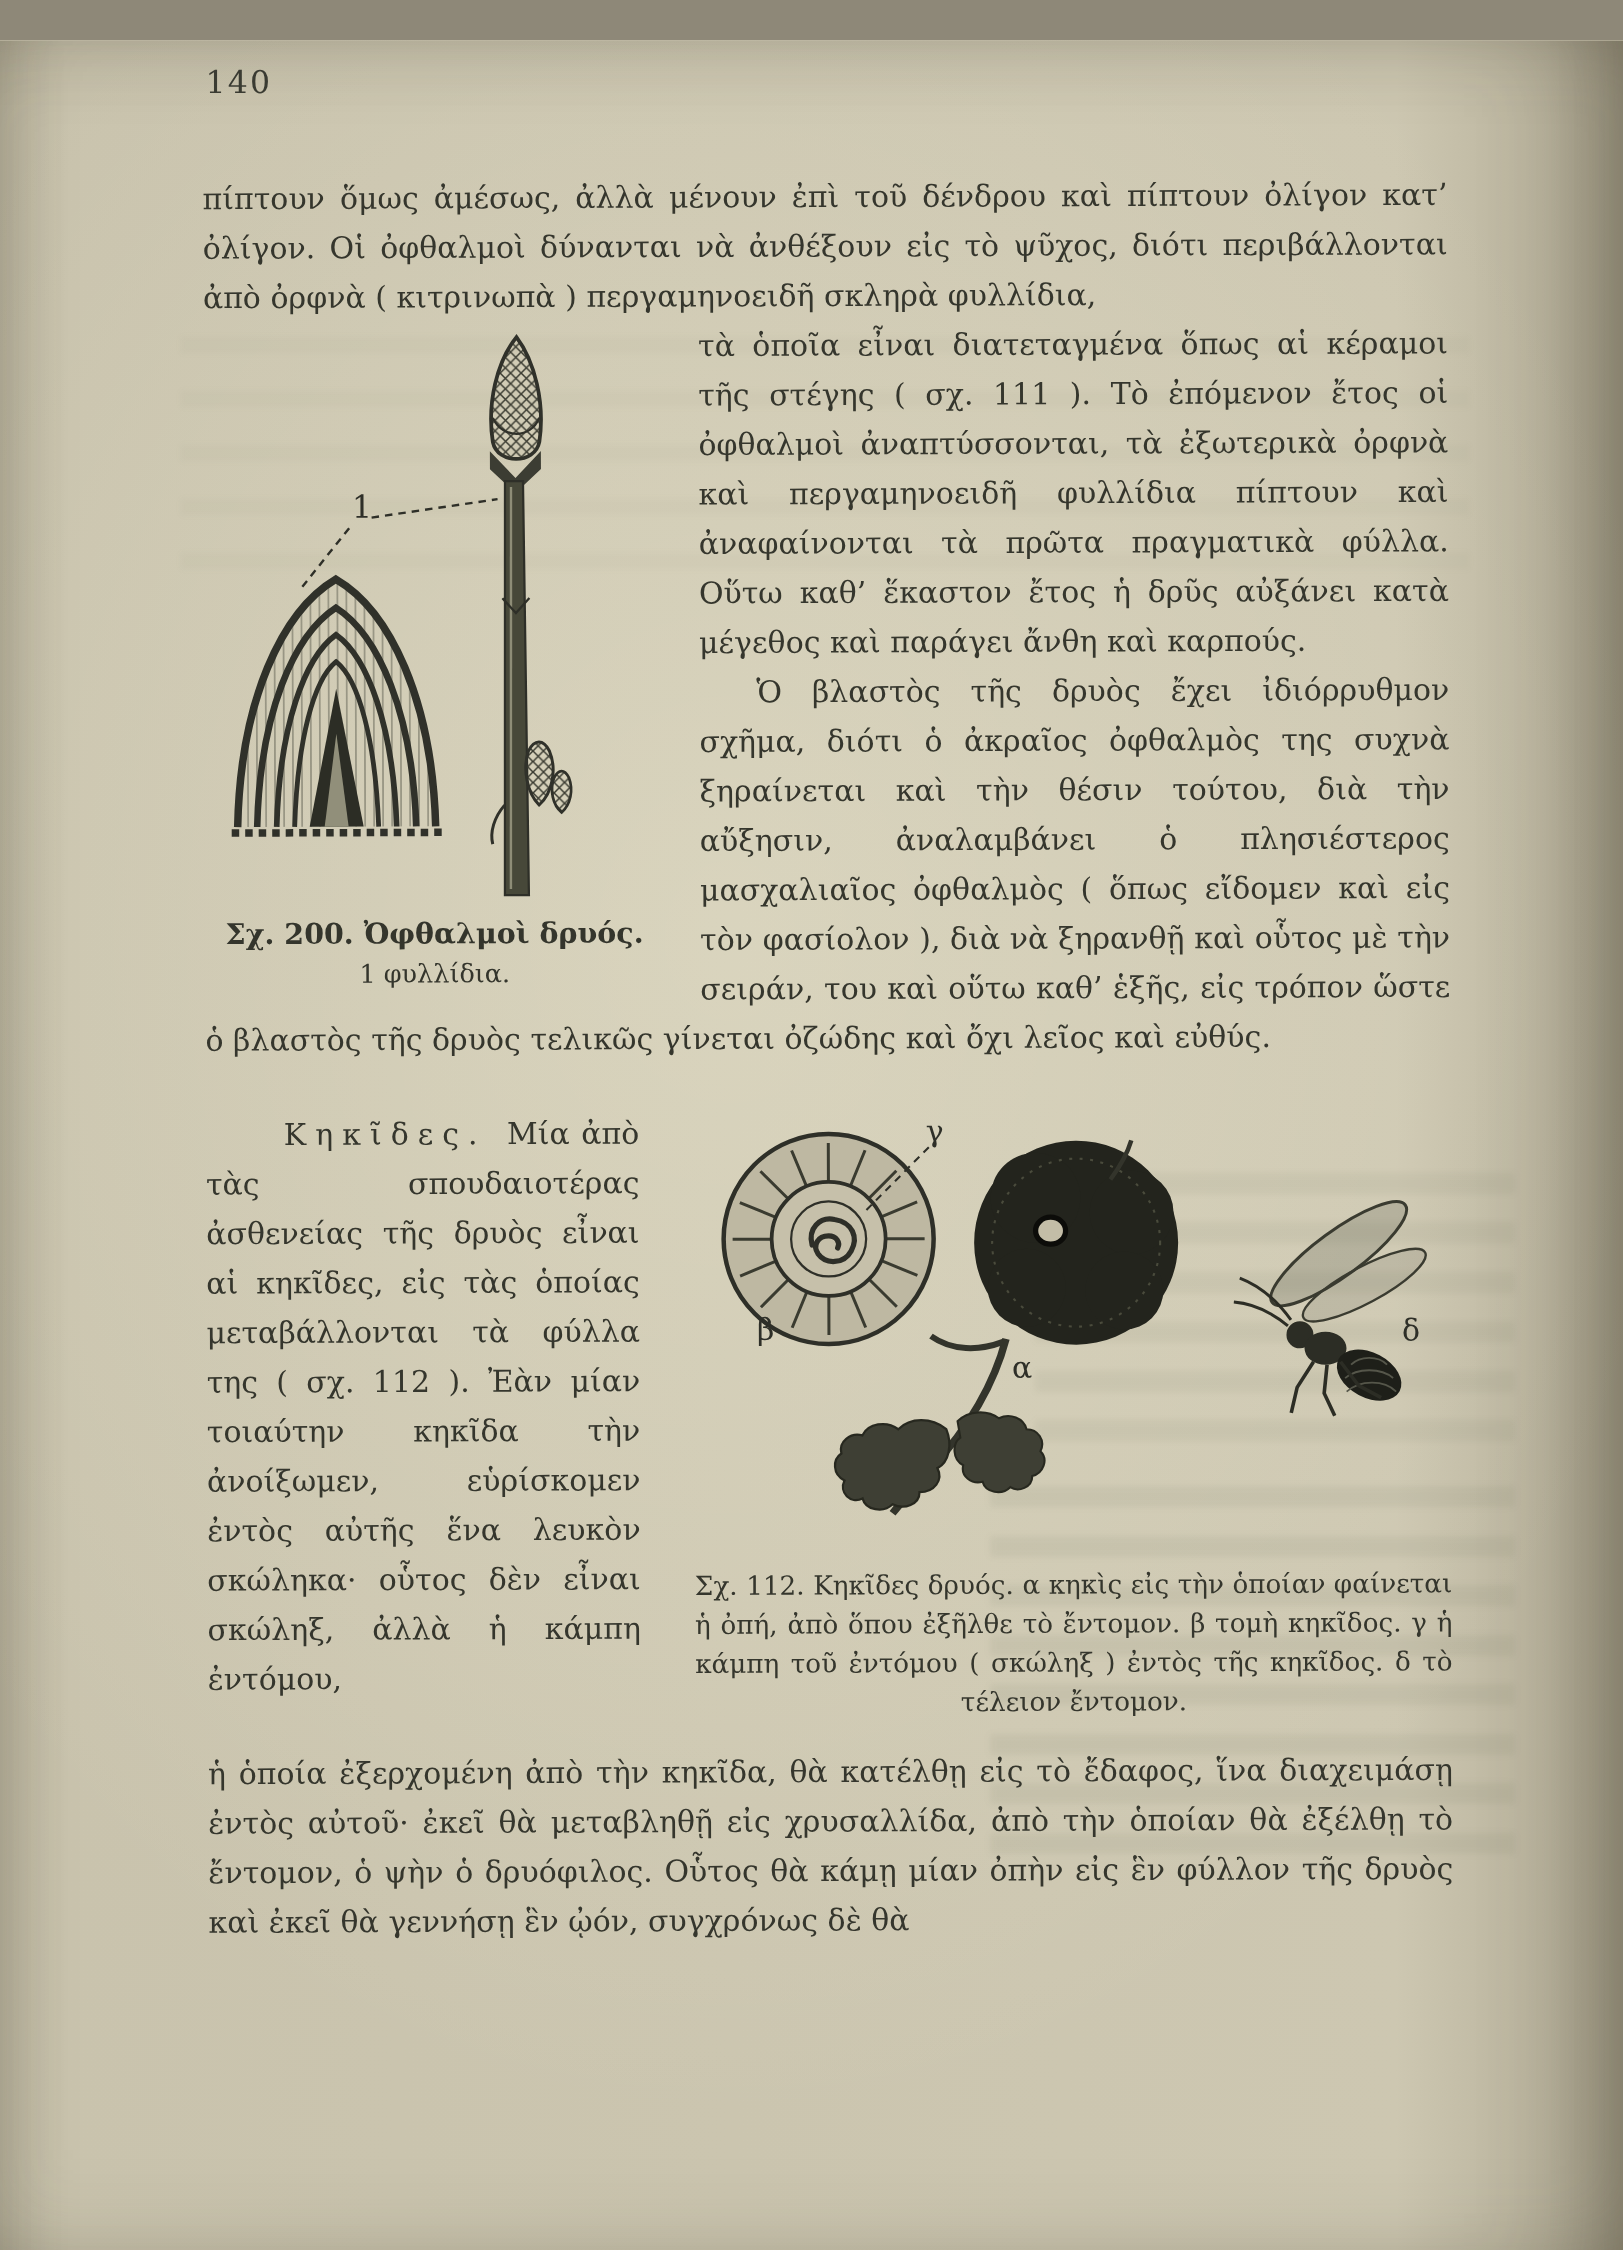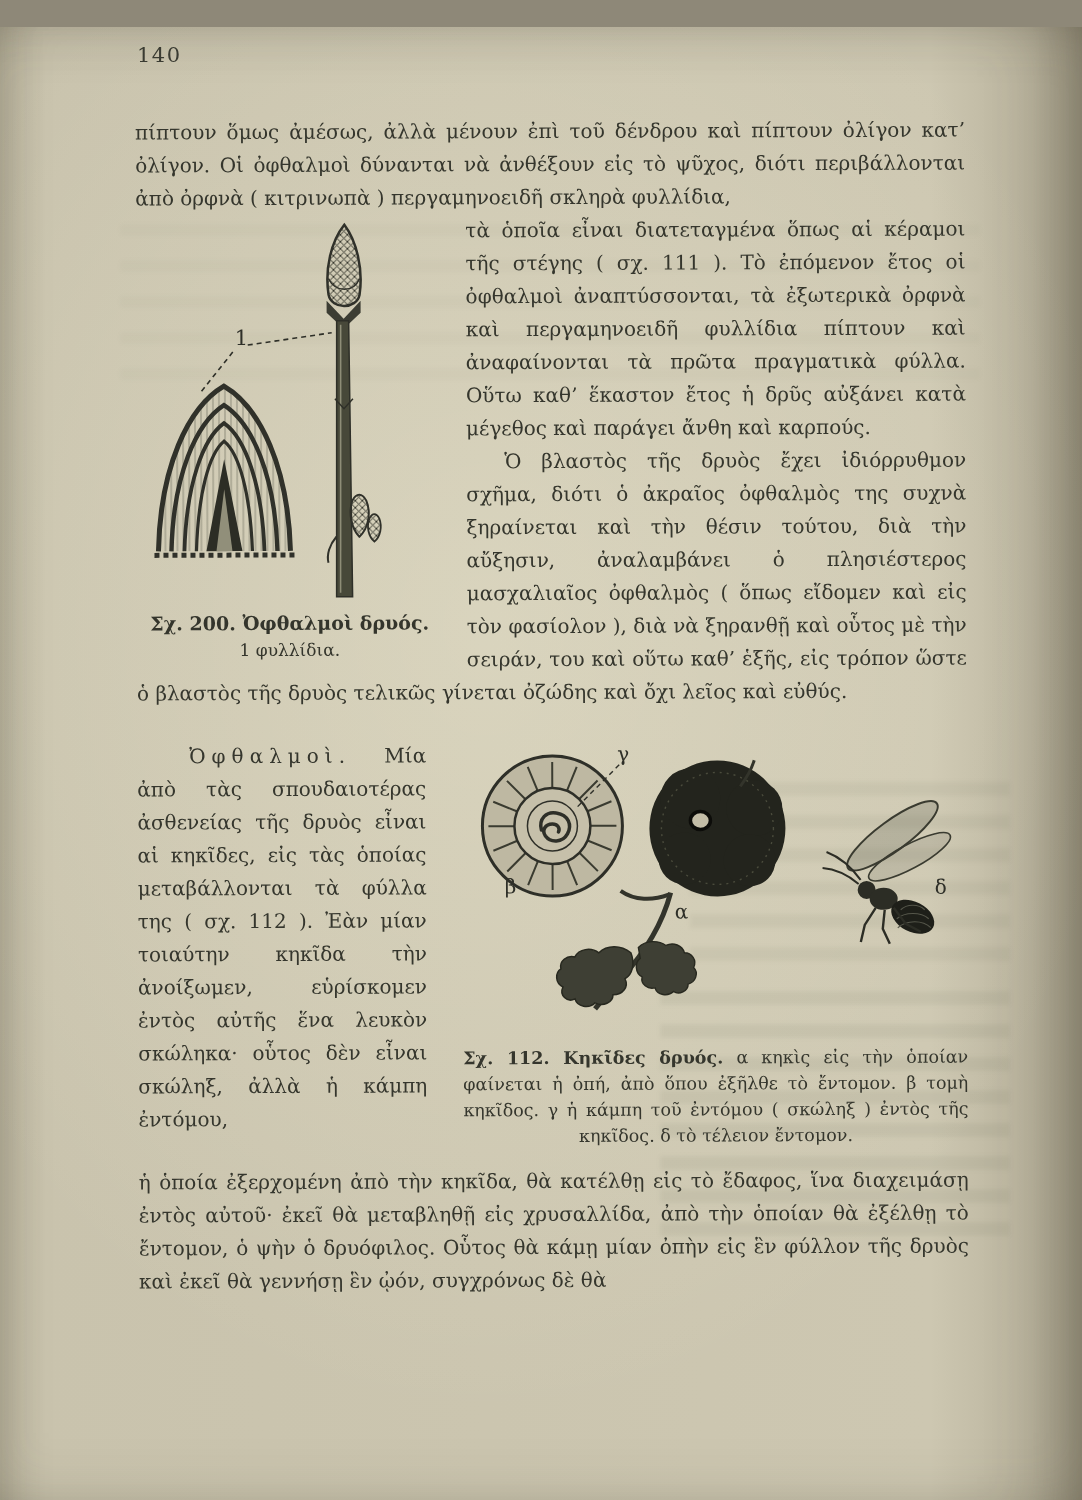--- a/index.html
+++ b/index.html
@@ -38,21 +38,21 @@
   .final{clear:both;margin-top:14px}
 
   figure{margin:0}
   .fig111{float:left;width:302px;margin:6px 26px 2px 2px}
   .fig112{float:right;width:505px;margin:2px 0 2px 36px}
   .fig-caption111{margin-top:6px;text-align:center;font-size:19px;line-height:25px;color:#34352c}
   .fig-caption111 .lead{font-weight:700}
   .cap-sub{display:block;font-size:17px;margin-top:2px}
   .fig-caption112{margin-top:10px;font-size:17.5px;line-height:26px;color:#35362d;
                   text-align:justify;text-align-last:center}
-  .fig-caption112 .lead{font-weight:700}
+  .fig-caption112 .lead{font-weight:400}
 
   .spaced{letter-spacing:6px;margin-right:6px}
 </style>
 </head>
 <body>
 
 <div class="page">
 
   <div class="ghost g3"></div>
   <div class="ghost g1"></div>
@@ -156,19 +156,19 @@
             <text x="155" y="20">γ</text>
             <path d="M157,24 L115,66" stroke="#2e2f28" stroke-width="1.4" stroke-dasharray="5 4" fill="none"></path>
             <text x="472" y="154">δ</text>
           </g>
         </svg>
         <figcaption class="fig-caption112">
           <span class="lead">Σχ. 112. Κηκῖδες δρυός.</span><span> α κηκὶς εἰς τὴν ὁποίαν φαίνεται ἡ ὀπή, ἀπὸ ὅπου ἐξῆλθε τὸ ἔντομον. β τομὴ κηκῖδος. γ ἡ κάμπη τοῦ ἐντόμου ( σκώληξ ) ἐντὸς τῆς κηκῖδος. δ τὸ τέλειον ἔντομον.</span>
         </figcaption>
       </figure>
 
-      <p class="body-text" style="text-indent:52px"><span class="spaced">Ὀφθαλμοὶ.</span><span> Μία ἀπὸ τὰς σπουδαιοτέρας ἀσθενείας τῆς δρυὸς εἶναι αἱ κηκῖδες, εἰς τὰς ὁποίας μεταβάλλονται τὰ φύλλα της ( σχ. 112 ). Ἐὰν μίαν τοιαύτην κηκῖδα τὴν ἀνοίξωμεν, εὑρίσκομεν ἐντὸς αὐτῆς ἕνα λευκὸν σκώληκα· οὗτος δὲν εἶναι σκώληξ, ἀλλὰ ἡ κάμπη ἐντόμου,</span></p>
+      <p class="body-text" style="text-indent:52px"><span class="spaced">Κηκῖδες.</span><span> Μία ἀπὸ τὰς σπουδαιοτέρας ἀσθενείας τῆς δρυὸς εἶναι αἱ κηκῖδες, εἰς τὰς ὁποίας μεταβάλλονται τὰ φύλλα της ( σχ. 112 ). Ἐὰν μίαν τοιαύτην κηκῖδα τὴν ἀνοίξωμεν, εὑρίσκομεν ἐντὸς αὐτῆς ἕνα λευκὸν σκώληκα· οὗτος δὲν εἶναι σκώληξ, ἀλλὰ ἡ κάμπη ἐντόμου,</span></p>
     </div>
 
     <p class="body-text final">ἡ ὁποία ἐξερχομένη ἀπὸ τὴν κηκῖδα, θὰ κατέλθῃ εἰς τὸ ἔδαφος, ἵνα διαχειμάσῃ ἐντὸς αὐτοῦ· ἐκεῖ θὰ μεταβληθῇ εἰς χρυσαλλίδα, ἀπὸ τὴν ὁποίαν θὰ ἐξέλθῃ τὸ ἔντομον, ὁ ψὴν ὁ δρυόφιλος. Οὗτος θὰ κάμῃ μίαν ὀπὴν εἰς ἓν φύλλον τῆς δρυὸς καὶ ἐκεῖ θὰ γεννήσῃ ἓν ᾠόν, συγχρόνως δὲ θὰ</p>
 
   </div>
 </div>
 
 </body></html>

